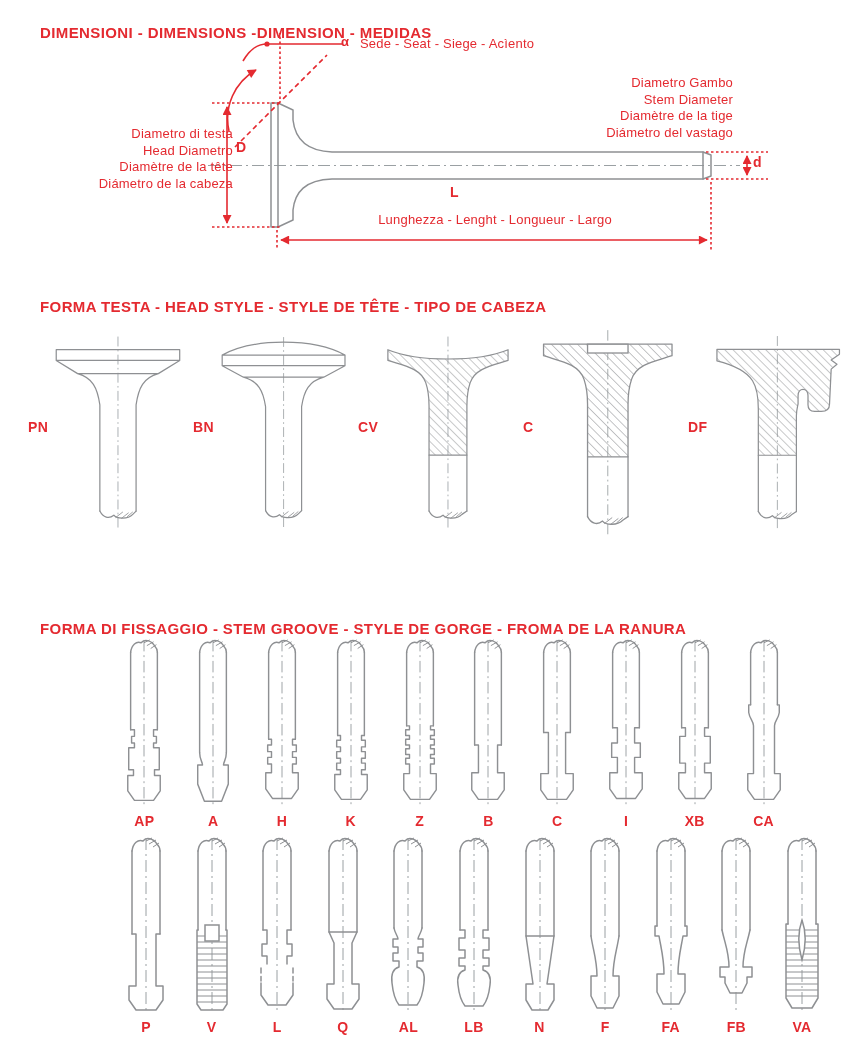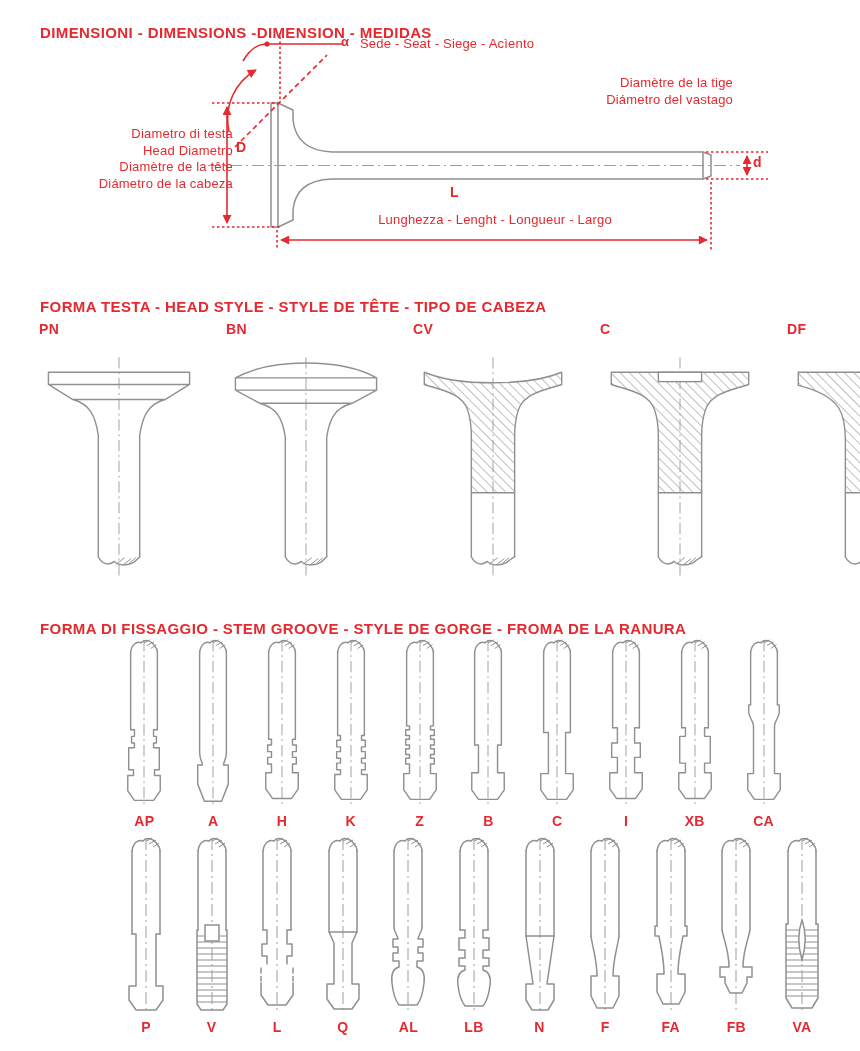--- a/index.html
+++ b/index.html
@@ -20,21 +20,21 @@
   .seat{left:360px;top:36px;}
   .stemdia{right:4px;top:75px;width:230px;}
   .headdia{left:36px;top:126px;width:197px;}
   .posD{left:236px;top:139px;}
   .posd{left:753px;top:154px;}
   .posL{left:450px;top:184px;}
   .lenlbl{left:280px;top:212px;width:430px;text-align:center;}
 
   
   .head-row{position:absolute;top:310px;left:28px;width:812px;display:flex;gap:5px;}
-  .head-fig{width:160px;display:flex;flex-direction:column;align-items:flex-start;margin:11px;}
+  .head-fig{width:160px;display:flex;flex-direction:row;align-items:center;margin:0;}
   .head-label,.stem-label{color:#e42a30;font-weight:700;font-size:14px;letter-spacing:.3px;text-align:center;}
   .head-label{margin-bottom:7px;}
   .row1{position:absolute;top:638px;left:121px;width:666px;display:flex;justify-content:flex-start;gap:22px;}
   .row2{position:absolute;top:836px;left:122px;width:704px;display:flex;justify-content:space-between;}
   .stem-fig{margin:0;display:flex;flex-direction:column;align-items:center;width:48px;}
   .stem-label{margin-top:5px;}
 
   
   .ln{fill:none;stroke:#8e9093;stroke-width:1.5;stroke-linejoin:round;stroke-linecap:round;}
   .lt{fill:none;stroke:#8e9093;stroke-width:1;}
@@ -274,20 +274,22 @@
       <line class="rl" x1="747" y1="156" x2="747" y2="175" marker-start="url(#arr)" marker-end="url(#arr)"></line>
 
       <path class="rl rdot" d="M277,230 V250 M711,182 V250"></path>
       <line class="rl" x1="281" y1="240" x2="707" y2="240" marker-start="url(#arr)" marker-end="url(#arr)"></line>
     </svg>
 
     <div class="lbl alpha">α</div>
     <div class="lbl seat">Sede - Seat - Siege - Acìento</div>
 
     <div class="lbl stemdia blk blk-right">
+      <div>Diametro Gambo</div>
+      <div>Stem Diameter</div>
       <div>Diamètre de la tige</div>
       <div>Diámetro del vastago</div>
     </div>
 
     <div class="lbl headdia blk blk-right">
       <div>Diametro di testa</div>
       <div>Head Diametro</div>
       <div>Diamètre de la tête</div>
       <div>Diámetro de la cabeza</div>
     </div>

